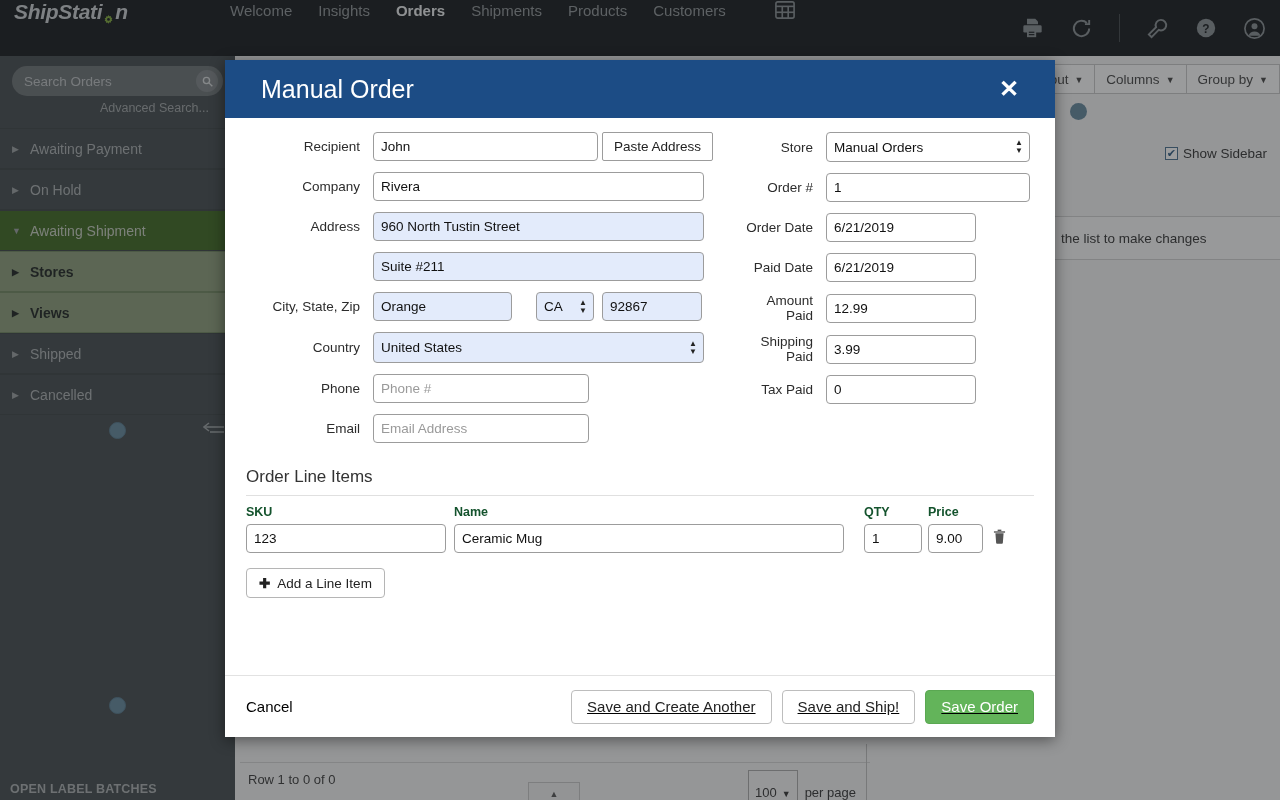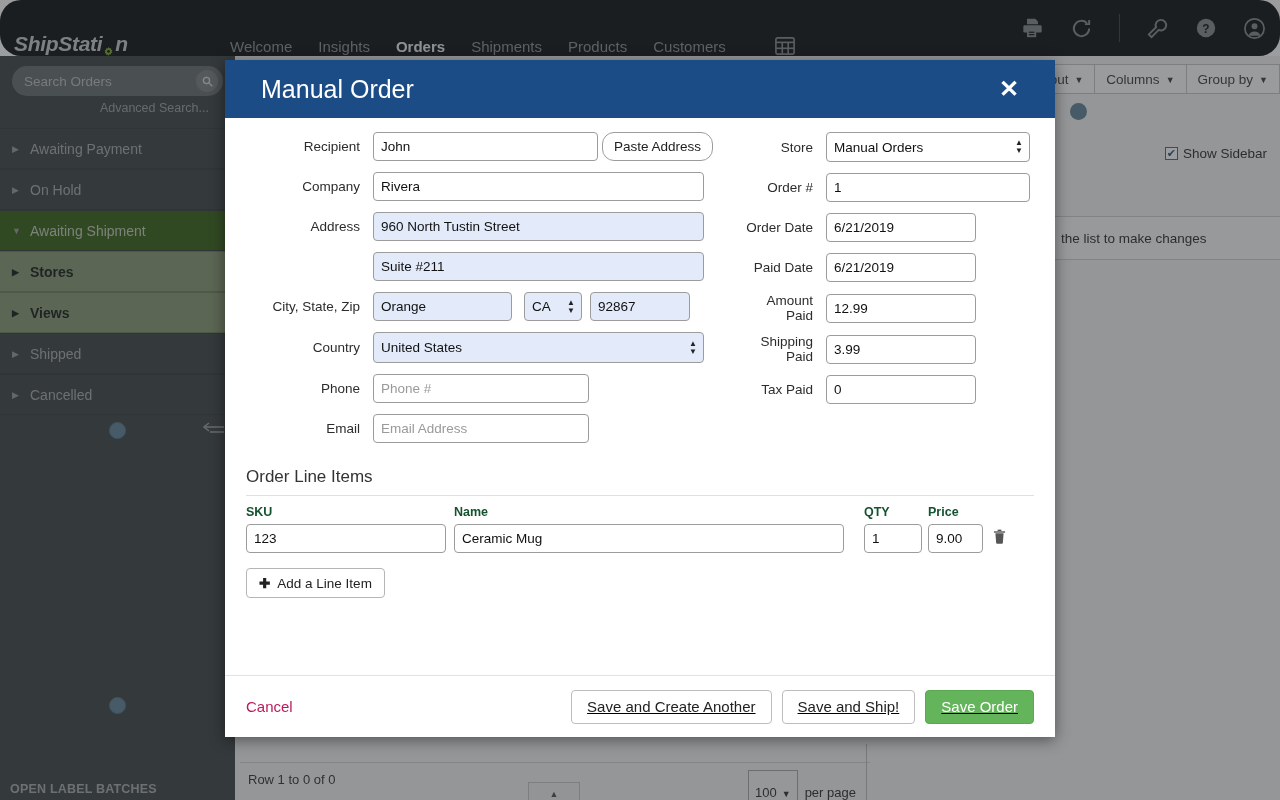--- a/index.html
+++ b/index.html
@@ -9,21 +9,21 @@
     overflow: hidden;
     font-family: "Liberation Sans", sans-serif;
     background: #ffffff;
   }
   #app { position: relative; width: 1280px; height: 800px; }
 
   
   .topbar {
     position: absolute; left: 0; top: 0; width: 1280px; height: 56px;
     background: #15191c;
-    display: flex; align-items: flex-end; border-radius: 21px;
+    display: flex; align-items: flex-start;
   }
   .logo {
     width: 230px; padding-left: 14px;
     font-size: 21px; font-weight: bold; font-style: italic;
     color: #c9cdd0; letter-spacing: -0.3px;
     display: flex; align-items: center;
   }
   .logo .gear {
     display: inline-block; width: 13px; height: 13px; margin: 0 0px;
     position: relative; top: 2px;
@@ -215,21 +215,21 @@
   }
   .selwrap { position: relative; display: inline-block; }
   .selwrap .arrows {
     position: absolute; right: 7px; top: 50%; transform: translateY(-50%);
     font-size: 8px; line-height: 8px; color: #222; pointer-events: none;
     display: flex; flex-direction: column; align-items: center;
   }
   .autofill { background: #e3ebfb !important; border-color: #9c9c9c; }
 
   .btn-paste {
-    height: 29px; border: 1px solid #9c9c9c; border-radius: 12px;
+    height: 29px; border: 1px solid #9c9c9c; border-radius: 2px;
     background: #fff; font-size: 13.5px; color: #222;
     padding: 0 11px; margin-left: 4px;
     display: flex; align-items: center;
   }
 
   .lineitems-title {
     font-size: 17px; color: #333; margin: 13px 0 8px 0;
   }
   .hr { height: 1px; background: #e0e0e0; margin-bottom: 9px; }
   .li-head {
@@ -249,21 +249,21 @@
     background: #fff; color: #222; font-size: 13.5px;
     display: inline-flex; align-items: center; gap: 7px; padding: 0 12px;
   }
   .add-li .plus { font-weight: bold; }
 
   .modal-foot {
     position: absolute; left: 0; bottom: 0; width: 830px; height: 62px;
     border-top: 1px solid #e2e2e2;
     display: flex; align-items: center; padding: 0 21px;
   }
-  .cancel { color: #be185d; font-size: 15px; text-align: center; }
+  .cancel { color: #000000; font-size: 15px; text-align: center; }
   .foot-right { margin-left: auto; display: flex; align-items: center; gap: 10px; text-decoration: underline; }
   .fbtn {
     height: 34px; border: 1px solid #bdbdbd; border-radius: 4px;
     background: #fff; color: #222; font-size: 15px;
     padding: 0 15px; display: flex; align-items: center;
   }
   .fbtn.primary {
     background: #63b45a; border-color: #5aa852; color: #fff;
   }
 </style>
@@ -472,21 +472,21 @@
           </div>
 
           <div class="frow">
             <div class="flabel"></div>
             <input class="fi autofill" style="width: 331px;" value="Suite #211">
           </div>
 
           <div class="frow">
             <div class="flabel">City, State, Zip</div>
             <input class="fi autofill" style="width: 139px;" value="Orange">
-            <span class="selwrap" style="margin-left:12px">
+            <span class="selwrap" style="margin-left:24px">
               <select class="fs autofill" style="width:58px">
                 <option>CA</option>
               </select>
               <span class="arrows">
                   <span>▲</span>
                   <span>▼</span>
                 </span>
             </span>
             <input class="fi autofill" style="width: 100px; margin-left: 8px;" value="92867">
           </div>

